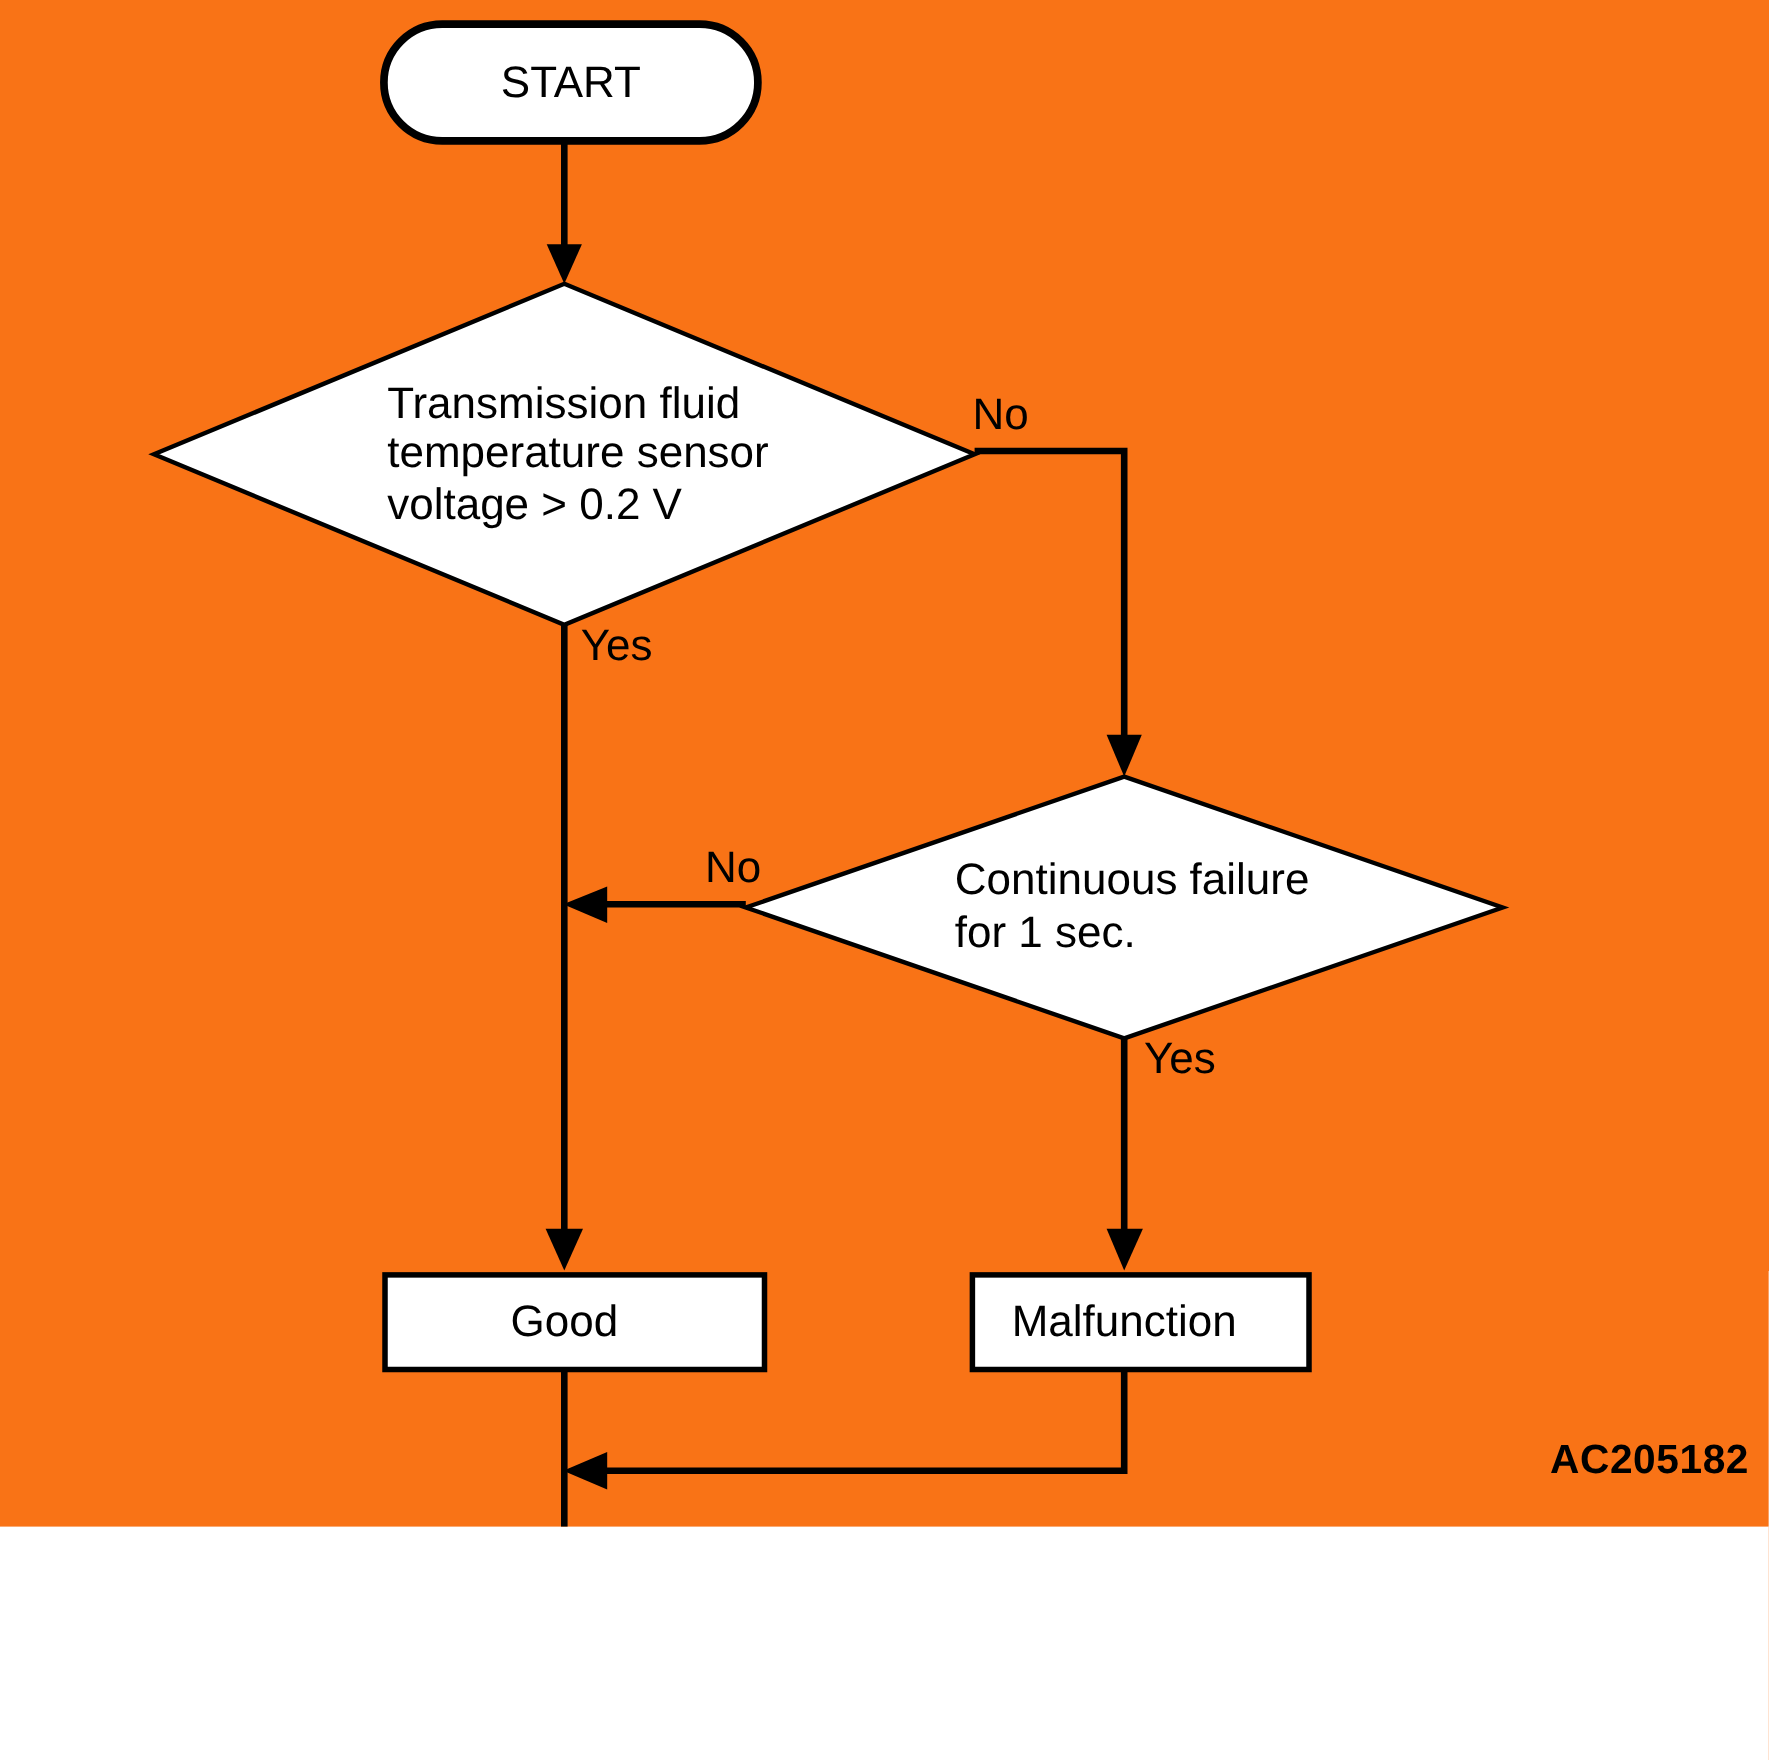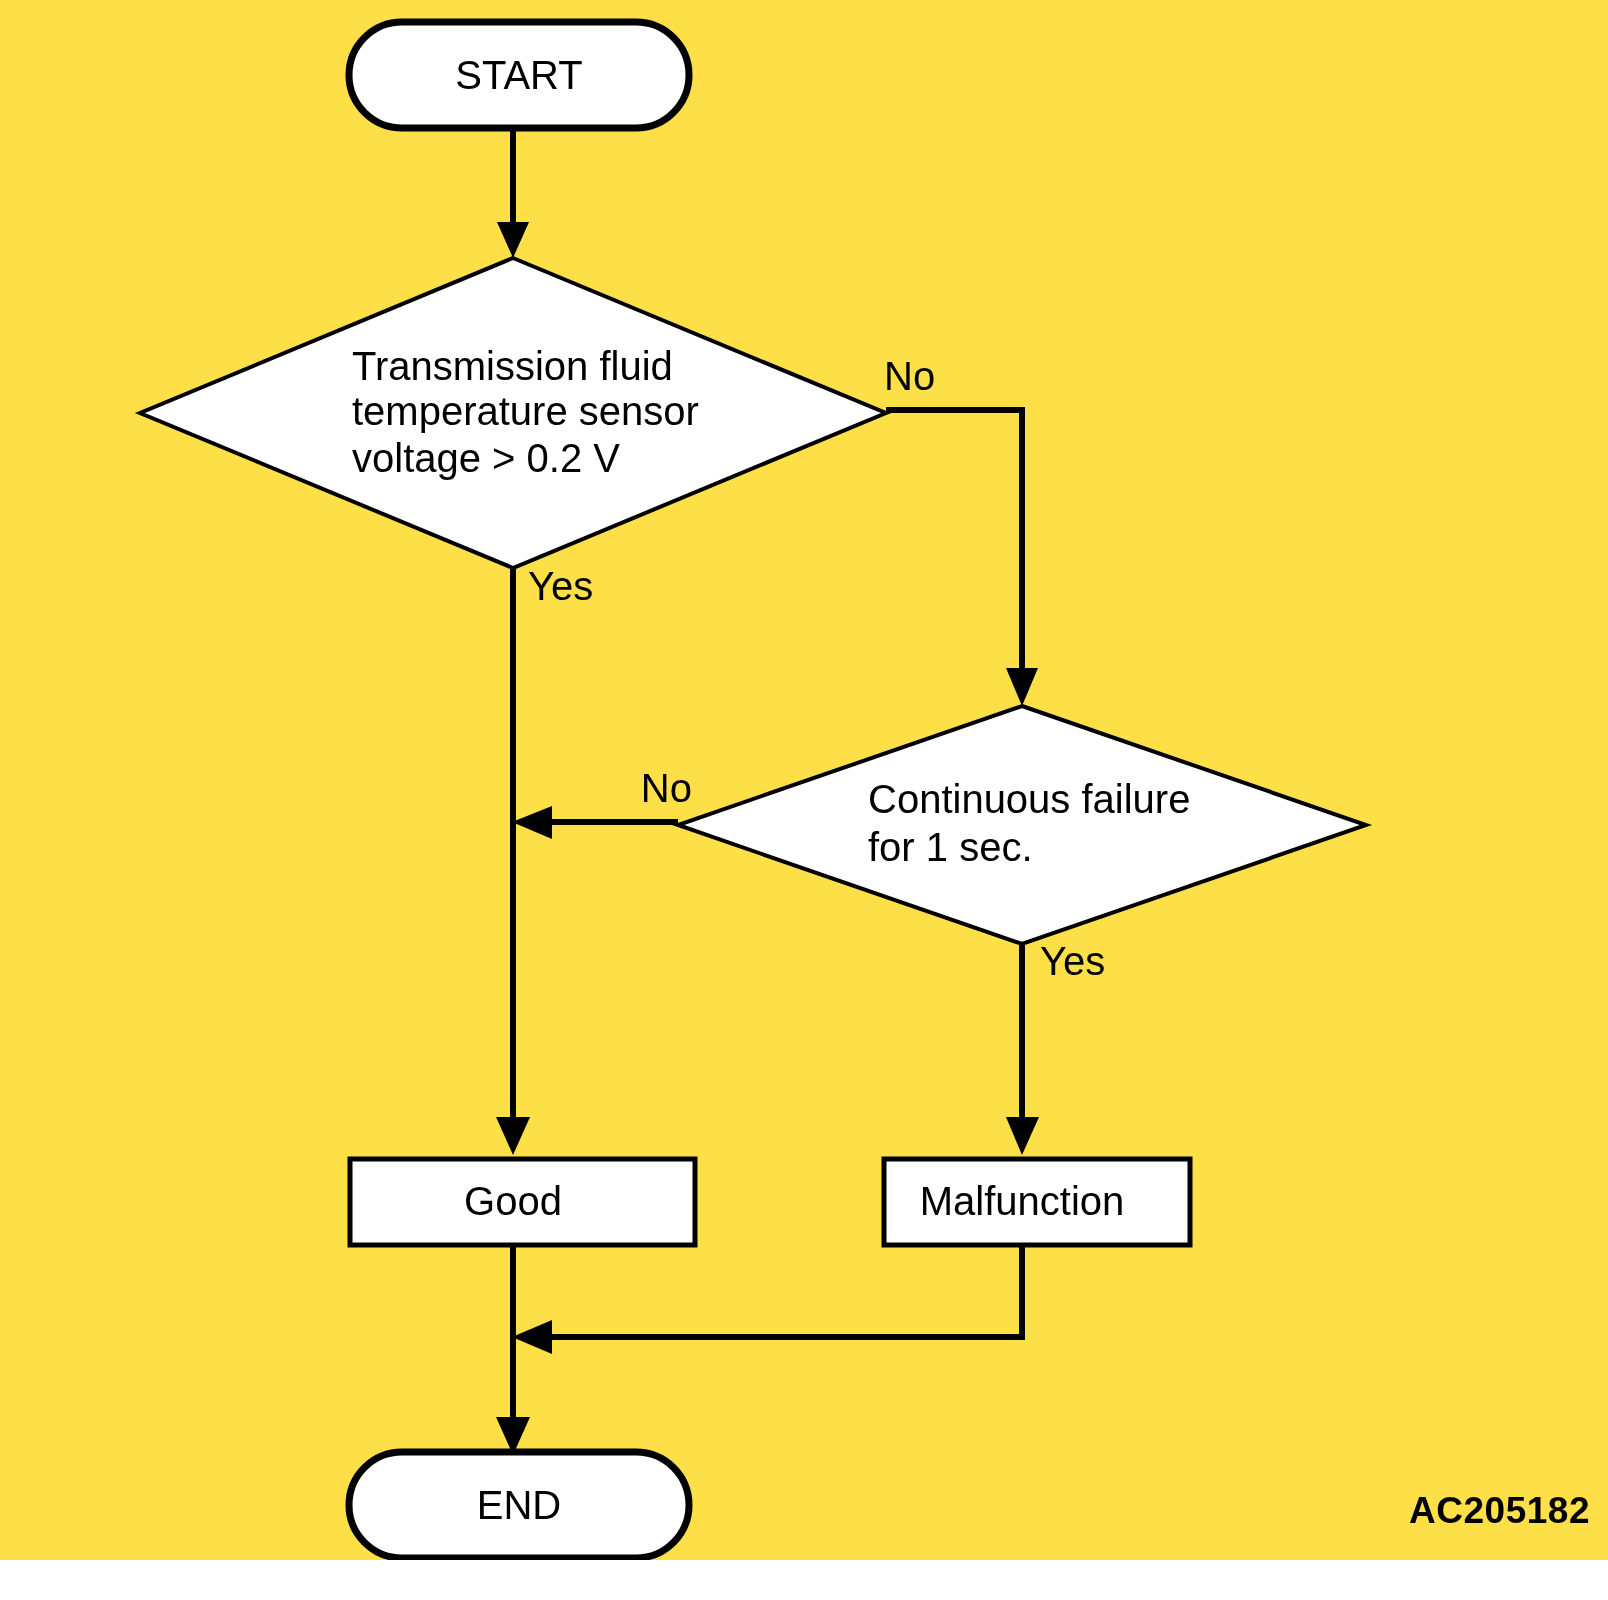--- a/index.html
+++ b/index.html
@@ -3,22 +3,22 @@
 <meta charset="utf-8">
 <style>
   html, body {
     margin: 0;
     padding: 0;
     background: #ffffff;
   }
   #page {
     position: relative;
     width: 1608px;
-    height: 1560px;
-    background: #fde047;
+    height: 1388px;
+    background: #f97316;
     overflow: hidden;
     font-family: "Liberation Sans", sans-serif;
   }
   svg#flow {
     position: absolute;
     left: 0;
     top: 0;
     width: 1608px;
     height: 1600px;
     display: block;
@@ -60,21 +60,21 @@
   .branch-label {
     font-family: "Liberation Sans", sans-serif;
     font-size: 40px;
     fill: #000000;
   }
   .branch-label.start-anchor { text-anchor: start; }
   .branch-label.end-anchor { text-anchor: end; }
   .code-label {
     position: absolute;
     right: 18px;
-    bottom: 28px;
+    bottom: 40px;
     font-family: "Liberation Sans", sans-serif;
     font-size: 37px;
     font-weight: bold;
     color: #000000;
     letter-spacing: 0.5px;
     text-align: center;
   }
 </style>
 </head>
 <body>

